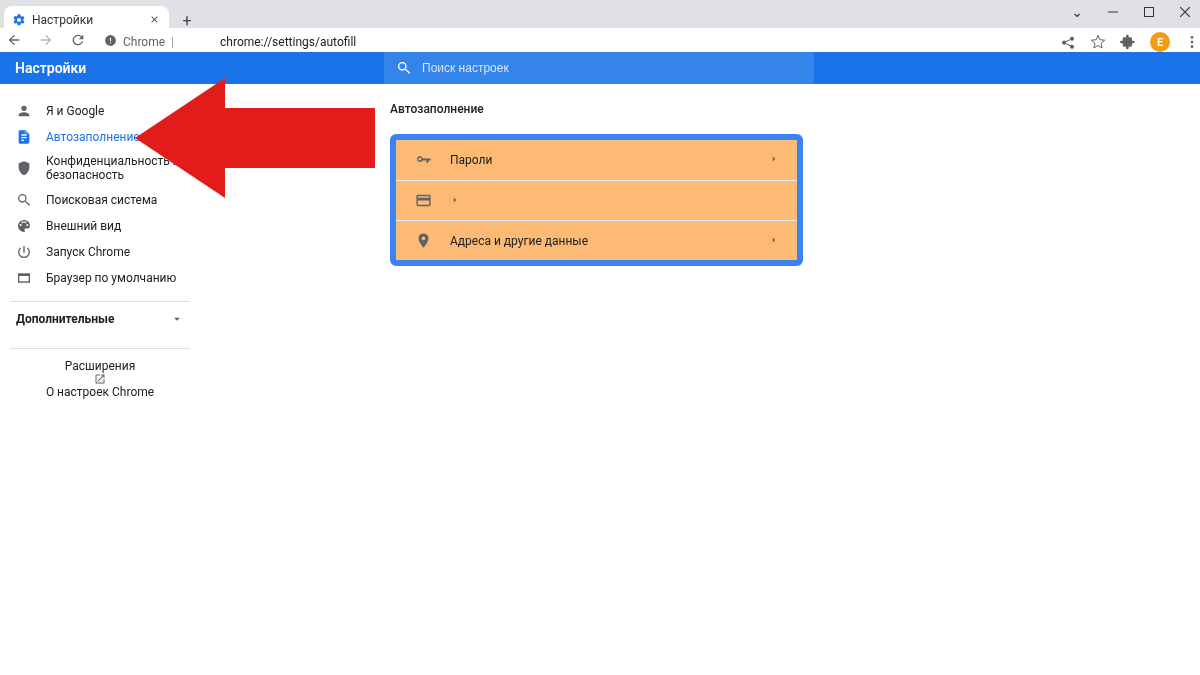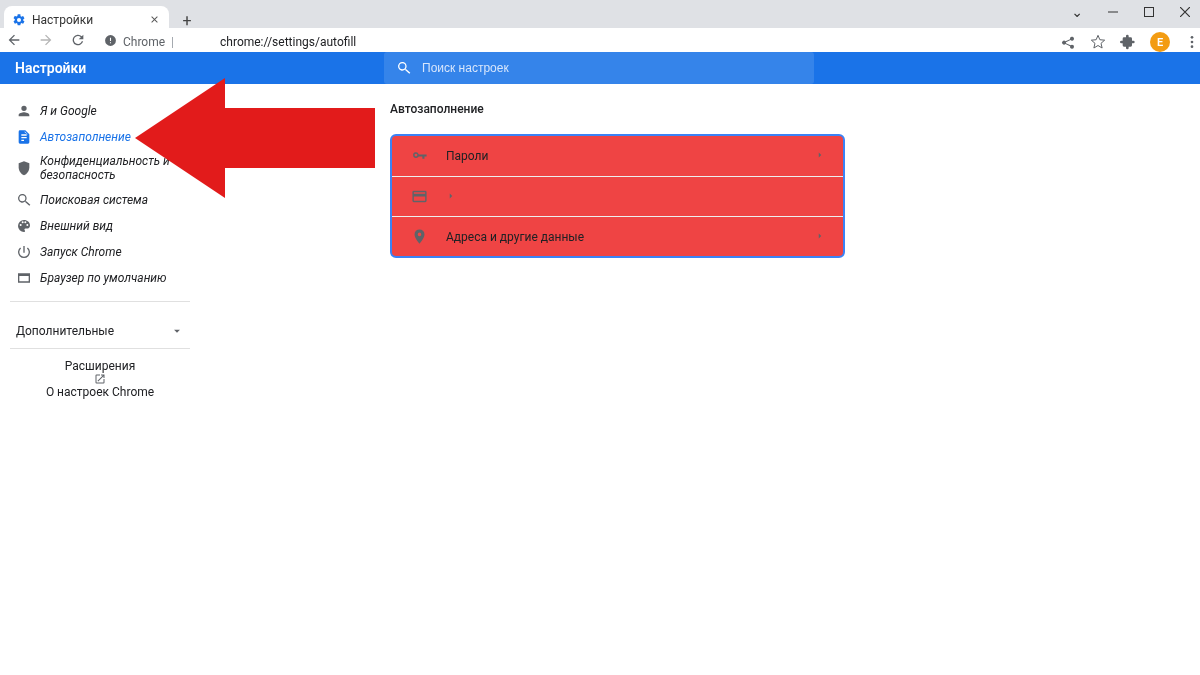--- a/index.html
+++ b/index.html
@@ -39,35 +39,35 @@
   .settings-title { font-size: 14px; font-weight: 600; margin-left: 15px; }
   .search-settings { position: absolute; left: 384px; top: 0; width: 430px; height: 32px;
                      display: flex; align-items: center; background: rgba(255,255,255,0.12); border-radius: 3px; padding: 12px 12px; }
   .search-settings svg { width: 16px; height: 16px; fill: #fff; margin-right: 10px; flex-shrink: 0;}
   .search-settings input { flex: 1; background: transparent; border: none; outline: none; color: #e8f0fe; font-size: 12px; }
   .search-settings input::placeholder { color: #e8f0fe; opacity: .9; }
 
   
   .settings-body { display: flex; height: calc(675px - 52px - 32px); background: #fff; }
   .sidebar { width: 200px; padding: 14px 10px 0 10px; font-size: 12px; color: #202124;}
-  .side-item { display: flex; align-items: center; min-height: 26px; padding: 4px 6px; border-radius: 0 14px 14px 0; cursor: pointer; gap: 8px; font-style: italic; }
+  .side-item { display: flex; align-items: center; min-height: 26px; padding: 4px 6px; border-radius: 0 14px 14px 0; cursor: pointer; gap: 14px; }
   .side-item.selected { color: #1a73e8; }
   .side-item .icon { width: 16px; height: 16px; display: flex; align-items: center; justify-content: center; flex-shrink: 0;}
   .side-item .icon svg { width: 16px; height: 16px; fill: #5f6368; }
   .side-item.selected .icon svg { fill: #1a73e8; }
   .side-item .lbl { flex: 1; line-height: 1.2;}
   .side-sep { height: 1px; background: #e0e0e0; margin: 10px 0; }
-  .side-adv { display: flex; align-items: flex-end; justify-content: space-between; height: 26px; padding: 0 6px; cursor: pointer; }
+  .side-adv { display: flex; align-items: flex-start; justify-content: space-between; height: 26px; padding: 0 6px; cursor: pointer; font-weight: bold; }
   .side-adv svg { width: 14px; height: 14px; fill: #5f6368; }
   .side-link { display: flex; align-items: center; justify-content: space-between; height: 26px; padding: 0 6px; cursor: pointer; flex-direction: column; }
   .side-link svg { width: 14px; height: 14px; fill: #5f6368; }
 
   .content { flex: 1; padding: 18px 0 0 190px; }
   .section-title { font-size: 12px; color: #202124; font-weight: 500; margin-bottom: 18px; }
-  .card { width: 455px; border: 2px solid #3b82f6; border-radius: 6px; background: #ef4444; }
+  .card { width: 413px; border: 6px solid #3b82f6; border-radius: 6px; background: #fdba74; }
   .row { height: 40px; display: flex; align-items: center; padding: 0 18px; cursor: pointer; font-size: 12px; color: #202124;}
   .row + .row { border-top: 1px solid #eee; }
   .row .icon { width: 18px; height: 18px; margin-right: 18px; display: flex; align-items: center; justify-content: center;}
   .row .icon svg { width: 17px; height: 17px; fill: #5f6368; }
   .row .lbl { flex: 1; }
   .row .chev svg { width: 10px; height: 10px; fill: #5f6368; }
 
   
   .big-arrow { position: absolute; left: 135px; top: 78px; width: 240px; height: 120px; pointer-events: none; }
   .big-arrow svg { width: 100%; height: 100%; }

